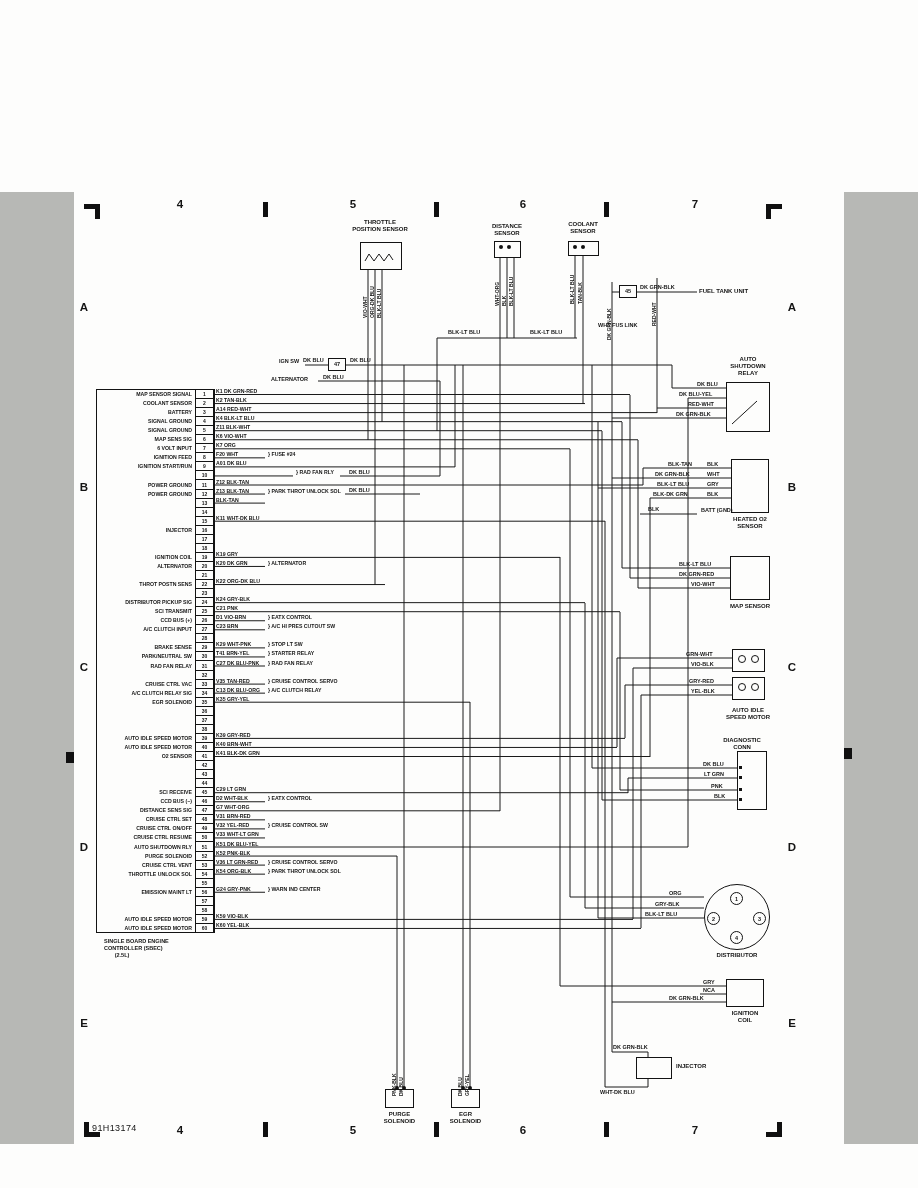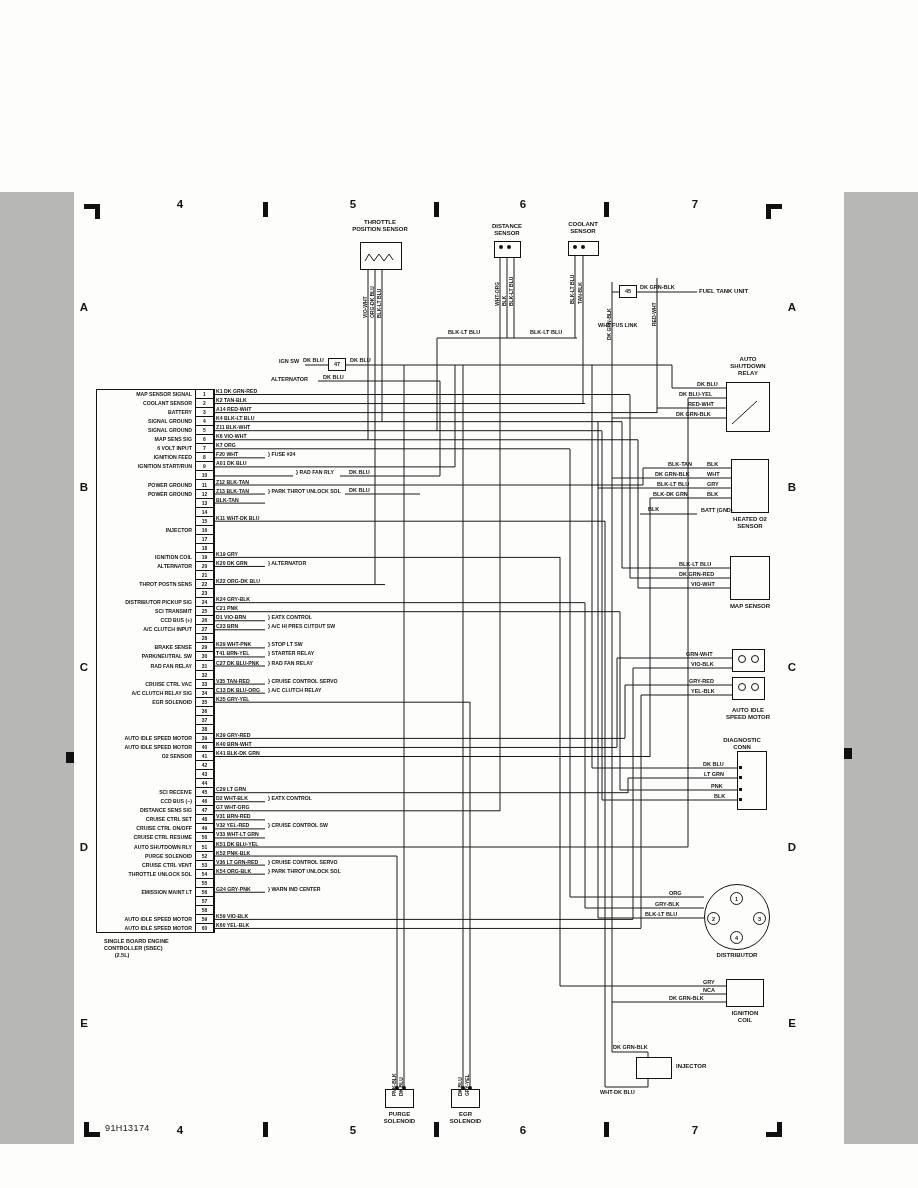--- a/index.html
+++ b/index.html
@@ -67,21 +67,21 @@
   <div class="gridlet" style="left:76px;top:481px">B</div>
   <div class="gridlet" style="left:76px;top:661px">C</div>
   <div class="gridlet" style="left:76px;top:841px">D</div>
   <div class="gridlet" style="left:76px;top:1017px">E</div>
   <div class="gridlet" style="left:784px;top:301px">A</div>
   <div class="gridlet" style="left:784px;top:481px">B</div>
   <div class="gridlet" style="left:784px;top:661px">C</div>
   <div class="gridlet" style="left:784px;top:841px">D</div>
   <div class="gridlet" style="left:784px;top:1017px">E</div>
 
-  <div class="docnum" style="left:105px;top:1123px">91H13174</div>
+  <div class="docnum" style="left:92px;top:1123px">91H13174</div>
 
   <svg id="wires" width="918" height="1188">
       <line x1="214" y1="394.5" x2="630" y2="394.5"></line>
       <line x1="214" y1="403.55" x2="585" y2="403.55"></line>
       <line x1="214" y1="412.6" x2="657" y2="412.6"></line>
       <line x1="214" y1="421.65" x2="622" y2="421.65"></line>
       <line x1="214" y1="430.7" x2="602" y2="430.7"></line>
       <line x1="214" y1="439.75" x2="638" y2="439.75"></line>
       <line x1="214" y1="448.8" x2="570" y2="448.8"></line>
       <line x1="214" y1="457.85" x2="265" y2="457.85"></line>

